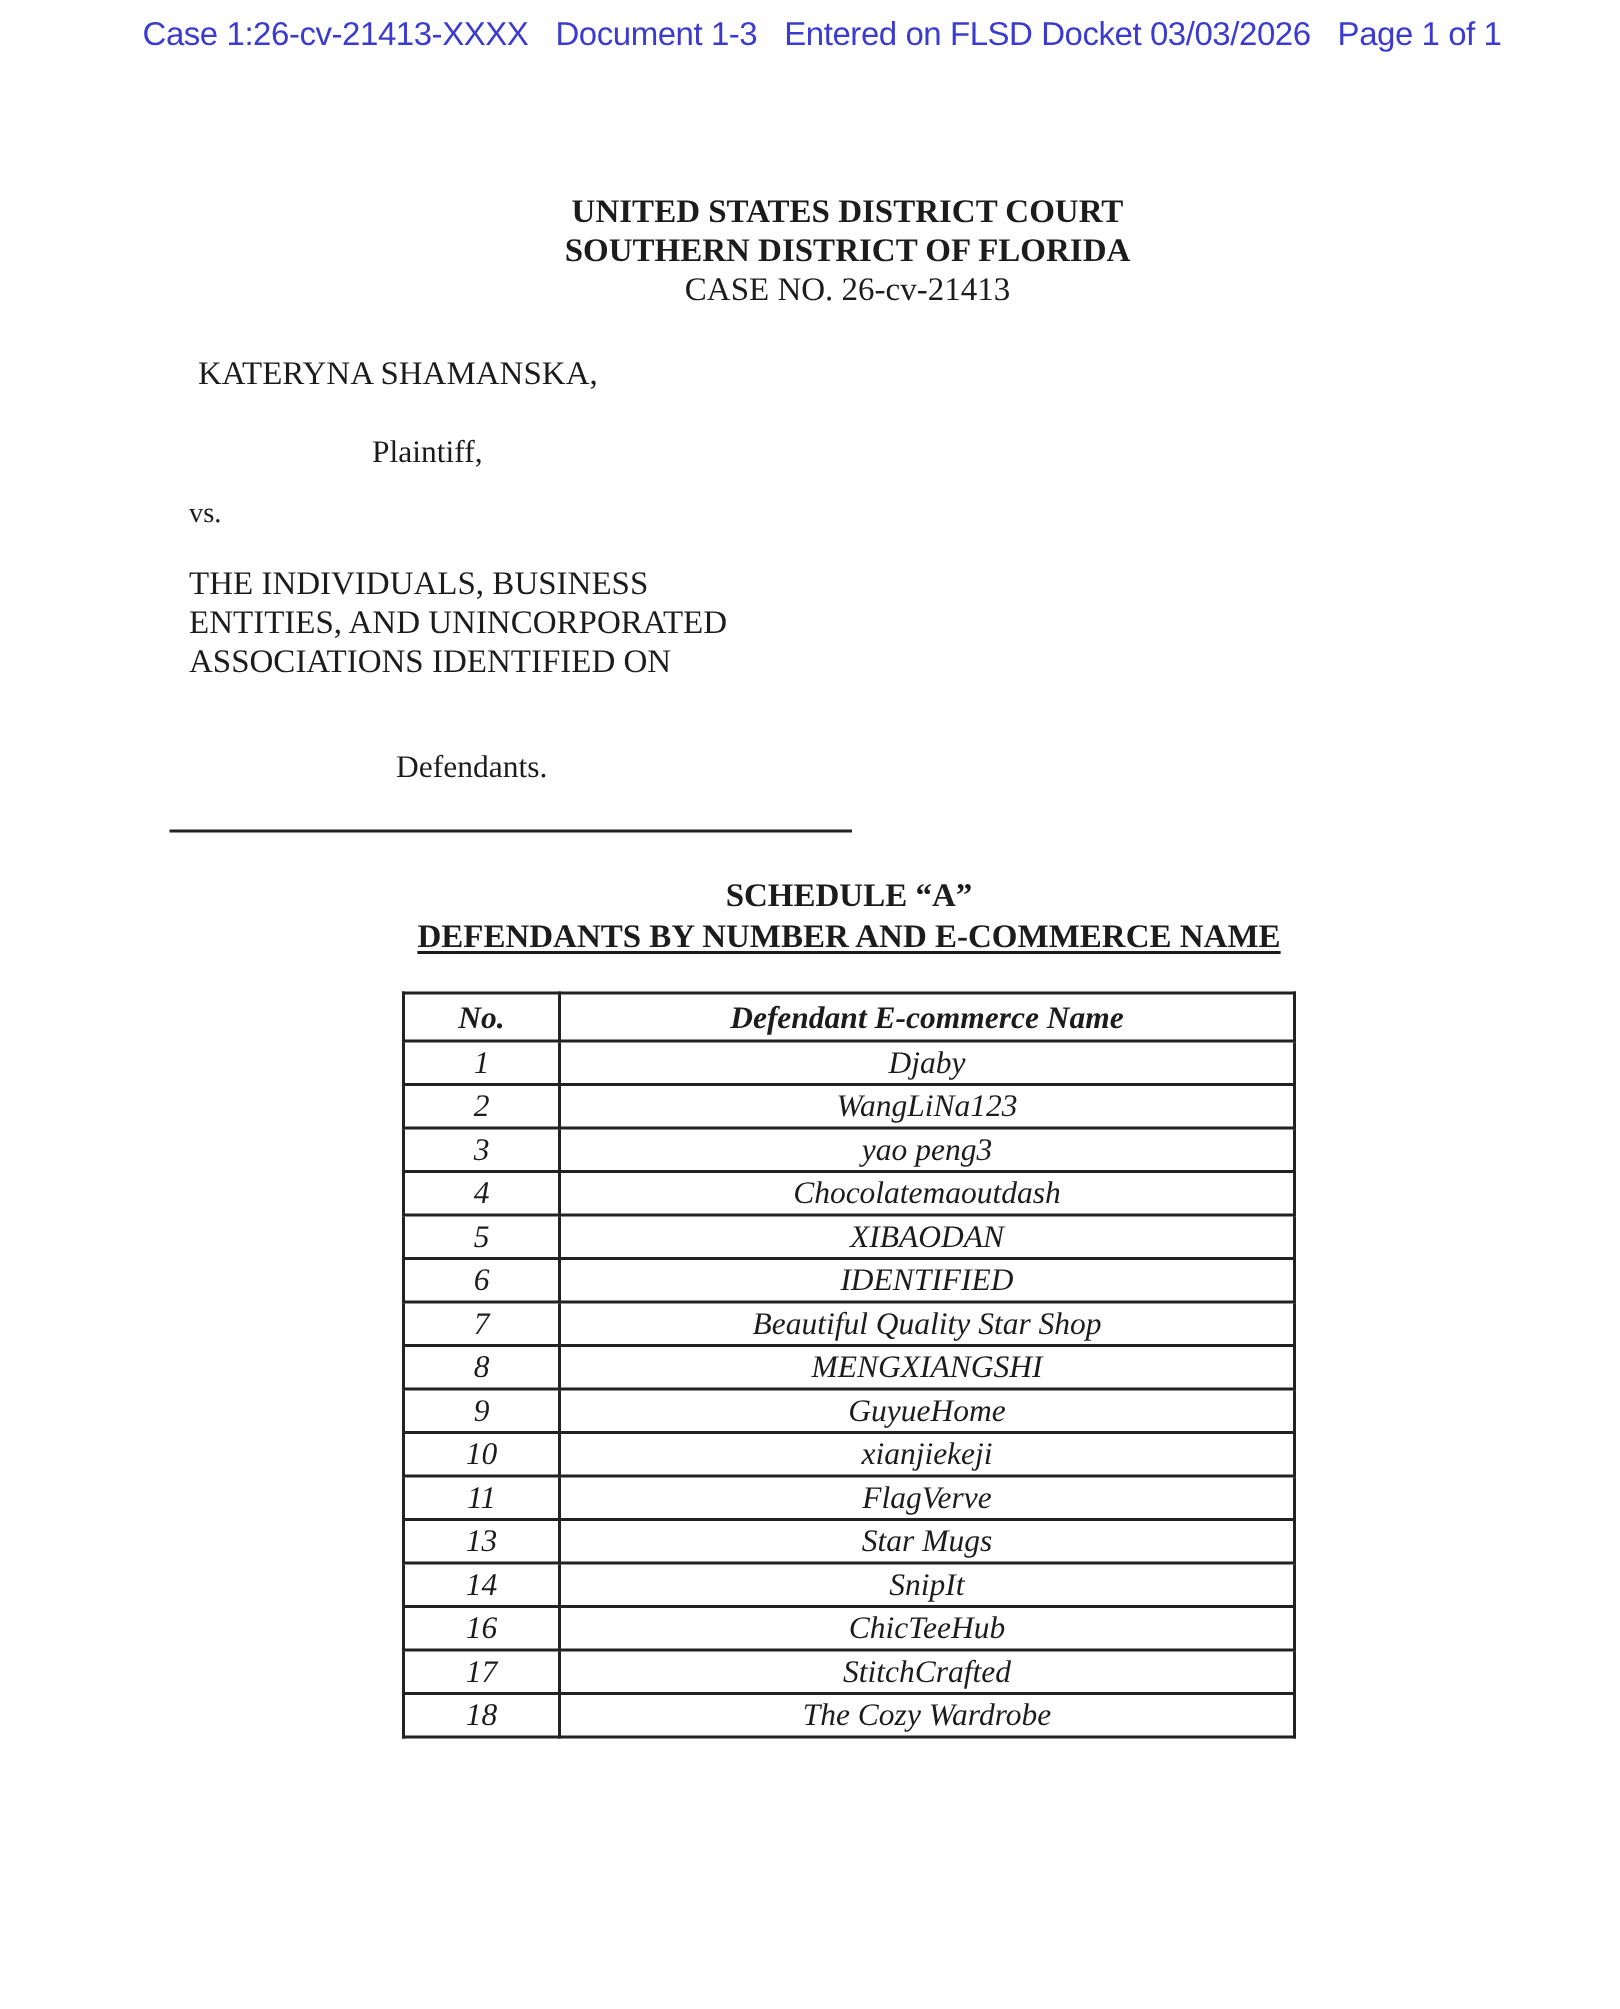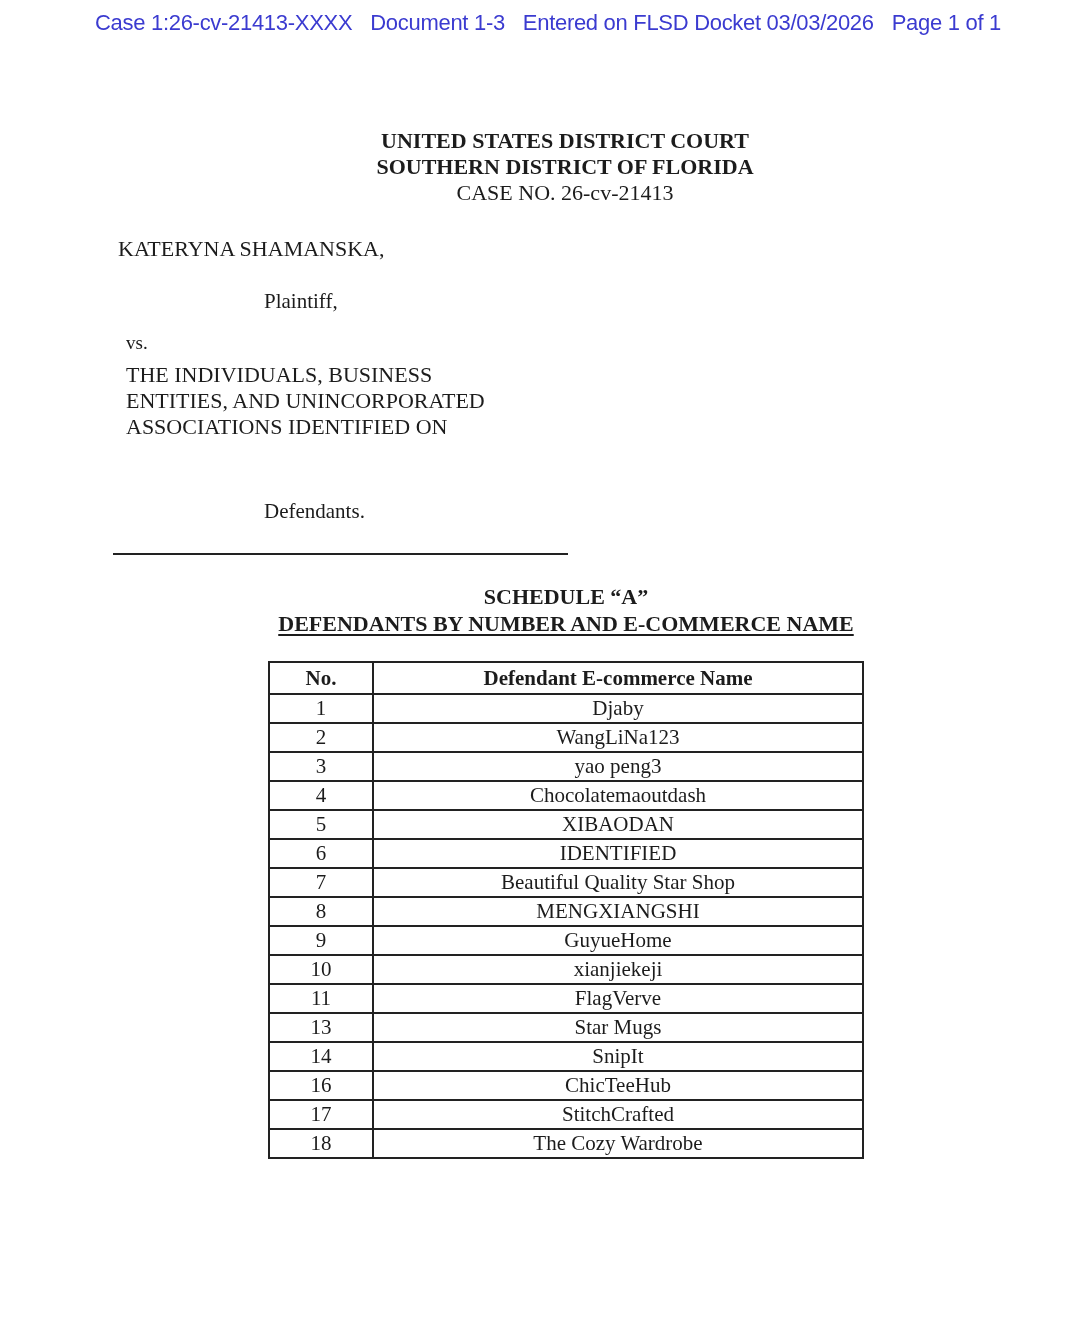--- a/index.html
+++ b/index.html
@@ -9,34 +9,34 @@
     display: flex; justify-content: center; gap: 18px;
     font-family: "Liberation Sans", sans-serif; font-size: 22px;
     color: #3b3bd0; letter-spacing: -0.3px; padding-left: 8px;
   }
   .serif { font-family: "Liberation Serif", serif; color: #1c1c1c; }
   .court {
     position: absolute; top: 128px; left: 0; width: 1130px; text-align: center;
     font-size: 22px; line-height: 26px;
   }
   .court .b { font-weight: bold; }
-  .plaintiff-name { position: absolute; top: 236px; left: 118px; font-size: 22px; }
-  .plaintiff-role { position: absolute; top: 289px; left: 264px; font-size: 21px; }
+  .plaintiff-name { position: absolute; top: 236px; left: 132px; font-size: 22px; }
+  .plaintiff-role { position: absolute; top: 289px; left: 248px; font-size: 21px; }
   .vs { position: absolute; top: 332px; left: 126px; font-size: 19px; }
-  .defendants-desc { position: absolute; top: 362px; left: 126px; font-size: 22px; line-height: 26px; width: 420px; }
+  .defendants-desc { position: absolute; top: 376px; left: 126px; font-size: 22px; line-height: 26px; width: 420px; }
   .defendants-role { position: absolute; top: 499px; left: 264px; font-size: 21px; }
   .rule { position: absolute; top: 553px; left: 113px; width: 455px; height: 2px; background: #222; }
   .sched-title { position: absolute; top: 583px; left: 0; width: 1132px; text-align: center; font-size: 22px; font-weight: bold; line-height: 27px; }
   .sched-title .u { text-decoration: underline; text-decoration-thickness: 2px; text-underline-offset: 3px; }
   table.schedule {
     position: absolute; top: 661px; left: 268px; width: 596px;
     border-collapse: collapse; font-size: 21px;
   }
   table.schedule th, table.schedule td {
-    border: 2px solid #222; text-align: center; height: 27px; padding: 0; line-height: 27px;
+    border: 2px solid #222; text-align: center; height: 27px; padding: 0; line-height: 27px; font-style: italic;
   }
   table.schedule th { font-weight: bold; height: 30px; }
   table.schedule .c1 { width: 102px; }
 </style>
 </head>
 <body>
 
 <div class="header">
   <span>Case 1:26-cv-21413-XXXX</span>
   <span>Document 1-3</span>

